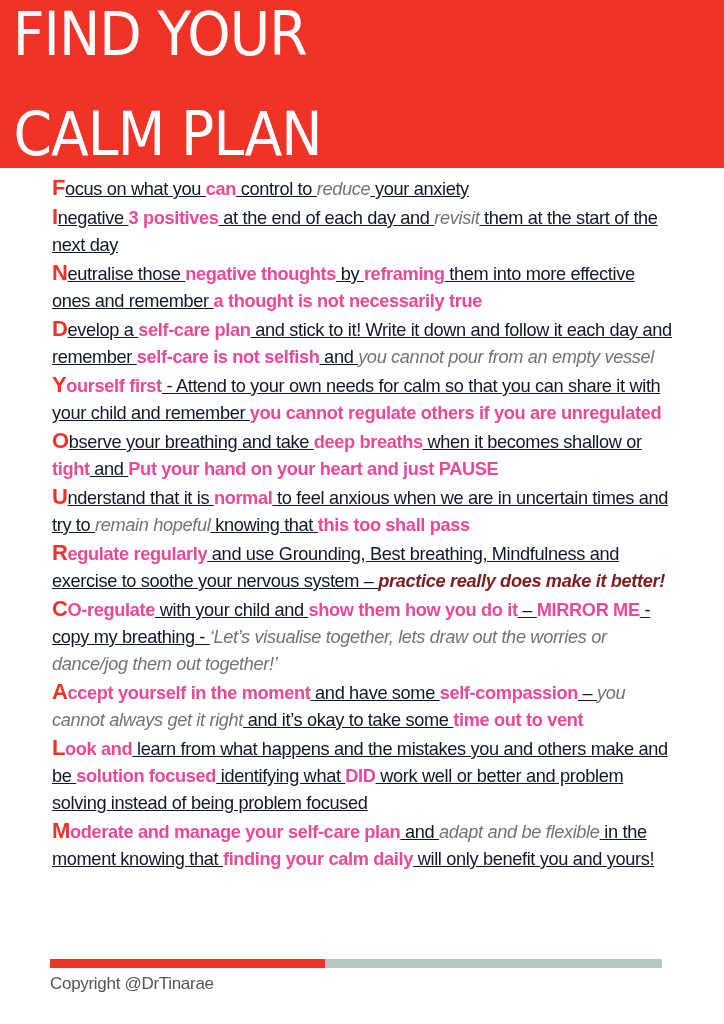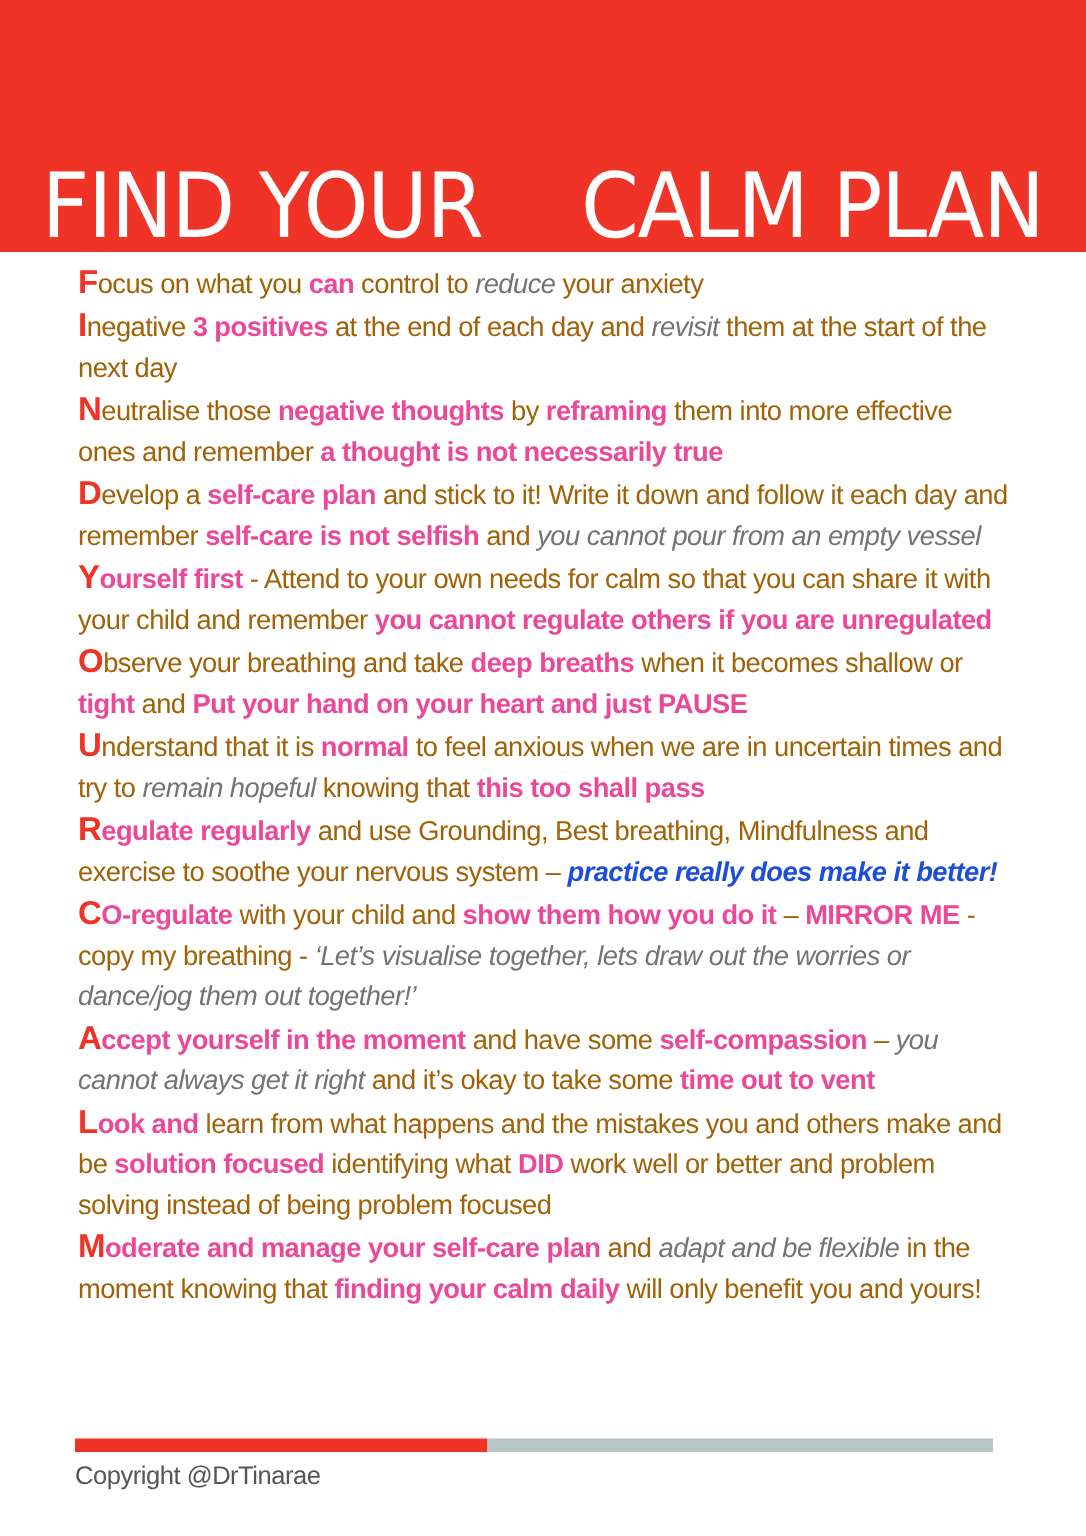--- a/index.html
+++ b/index.html
@@ -4,40 +4,40 @@
 <style>
   html, body { margin: 0; padding: 0; }
   body {
     width: 724px; height: 1024px; background: #ffffff; overflow: hidden;
     font-family: "Liberation Sans", "DejaVu Sans", sans-serif;
     position: relative;
   }
   .header {
     position: absolute; left: 0; top: 0; width: 724px; height: 168px;
     background: #EF3327;
-    display: flex; align-items: flex-end; justify-content: center; gap: 40px;
+    display: flex; flex-direction: column; align-items: flex-start; justify-content: center; gap: 40px;
   }
   .title-line {
     color: #ffffff; font-weight: 400; font-size: 60px; line-height: 60px;
     letter-spacing: -1px; transform: scaleX(0.92);
     font-family: "DejaVu Sans", sans-serif;
   }
   .body {
     position: absolute; left: 52px; top: 174px; width: 620px;
     color: #2b2b2b; font-size: 18.2px; line-height: 27px;
     letter-spacing: -0.35px;
   }
   .item { margin: 0; }
   .initial {
     color: #EF3327; font-weight: 700; font-size: 22px;
   }
-  .seg-normal { color: #a16207; font-weight: 400; font-style: normal; }
+  .seg-normal { color: #0f172a; font-weight: 400; font-style: normal; text-decoration: underline; }
   .seg-bold { color: #ec4899; font-weight: 700; font-style: normal; }
   .seg-italic { color: #737373; font-weight: 400; font-style: italic; }
-  .seg-bolditalic { color: #1d4ed8; font-weight: 700; font-style: italic; margin-top: 36px; }
+  .seg-bolditalic { color: #7f1d1d; font-weight: 700; font-style: italic; margin-top: 36px; }
   .footer-bar {
     position: absolute; top: 959px; height: 9px;
   }
   .bar-red { left: 50px; width: 275px; background: #EF3327; }
   .bar-gray { left: 325px; width: 337px; background: #B7C7C7; }
   .copyright {
     position: absolute; left: 50px; top: 974px;
     font-size: 17px; color: #555555; letter-spacing: -0.3px;
   }
 </style>

